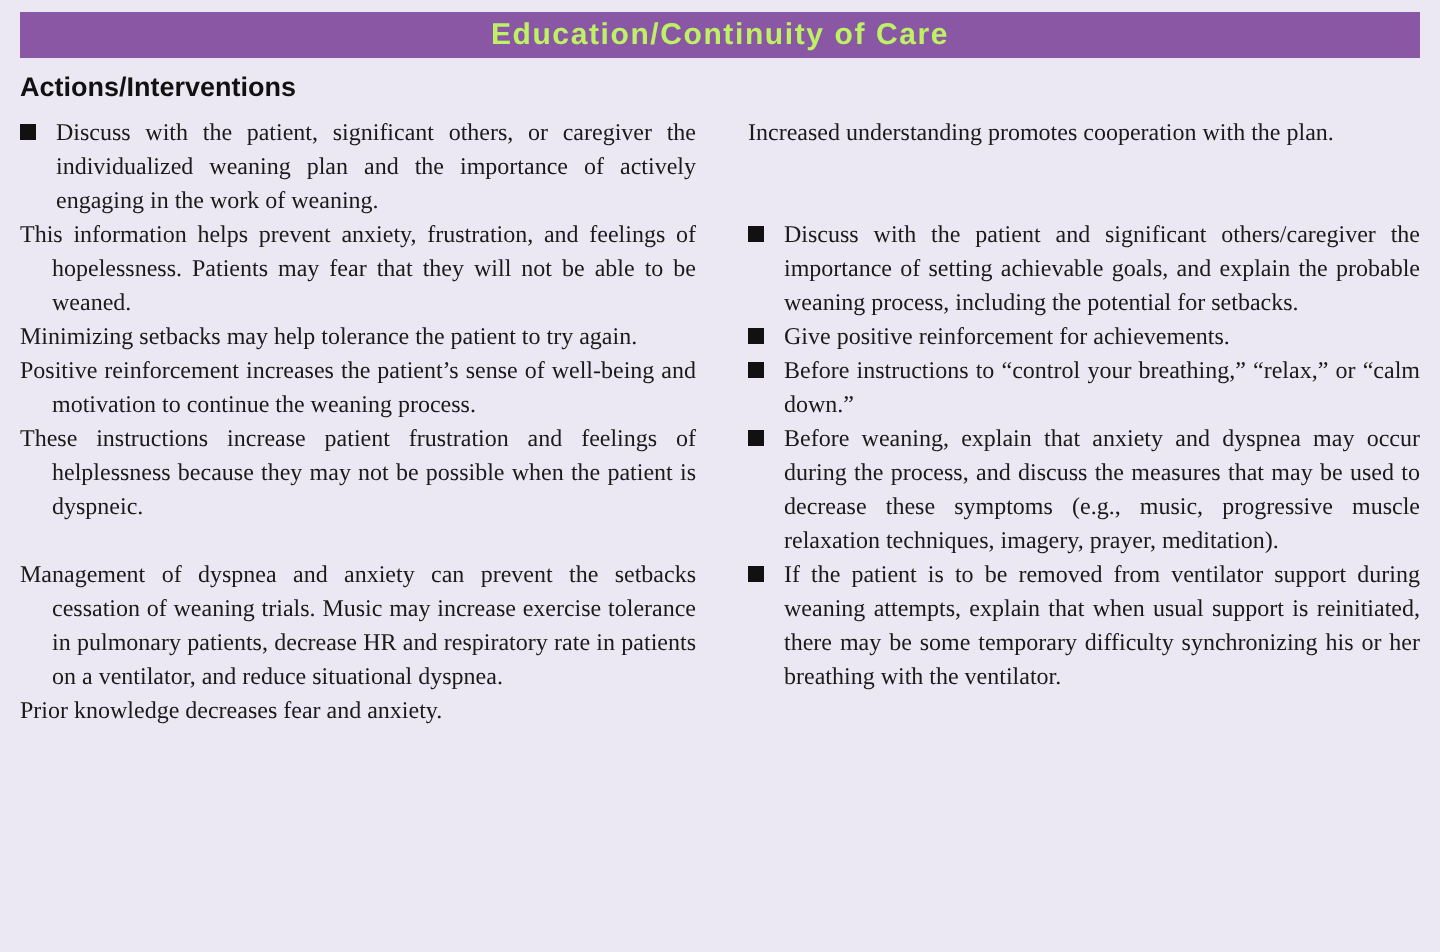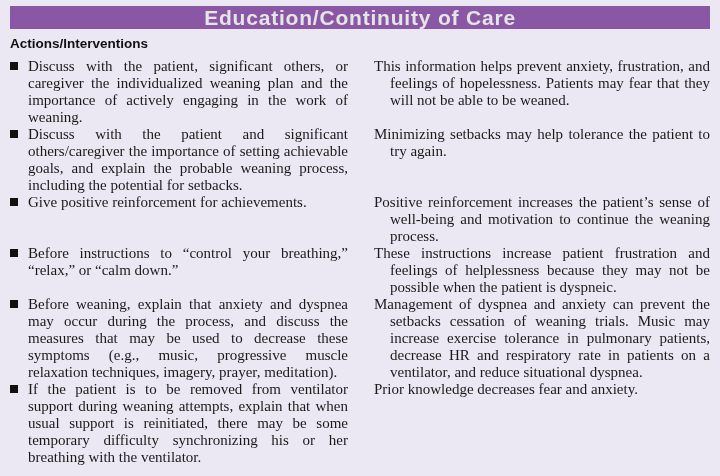--- a/index.html
+++ b/index.html
@@ -21,24 +21,24 @@
     padding: 6px 10px 0 10px;
   }
   .title-bar {
     height: 23px;
     background: #8a57a5;
     display: flex;
     align-items: center;
     justify-content: center;
   }
   .title-bar .title {
-    color: #e5e5e5;
+    color: #bef264;
     font-family: "Liberation Sans", sans-serif;
     font-weight: bold;
-    font-size: 21px;
+    font-size: 15px;
     letter-spacing: 0.8px;
   }
   .col-headers {
     display: grid;
     grid-template-columns: 338px 336px;
     column-gap: 38px;
     margin-top: 7px;
   }
   .col-header {
     font-family: "Liberation Sans", sans-serif;
@@ -47,21 +47,21 @@
     color: #111111;
   }
   .grid {
     display: grid;
     grid-template-columns: 338px 336px;
     column-gap: 26px;
     margin-top: 7px;
     align-items: start;
   }
   .cell {
-    font-size: 15px;
+    font-size: 12px;
     line-height: 17px;
     text-align: justify;
     justify-content: space-between;
   }
   .intervention {
     display: flex;
     align-items: flex-start;
   }
   .bullet {
     flex: 0 0 auto;
@@ -90,20 +90,21 @@
   <div class="col-headers">
     <div class="col-header">Actions/Interventions</div>
   </div>
 
   <div class="grid">
 
     <div class="cell intervention">
       <span class="bullet"></span>
       <div class="itext">Discuss with the patient, significant others, or caregiver the individualized weaning plan and the importance of actively engaging in the work of weaning.</div>
     </div>
+    <div class="cell rationale">Increased understanding promotes cooperation with the plan.</div>
 
     <div class="cell rationale">This information helps prevent anxiety, frustration, and feelings of hopelessness. Patients may fear that they will not be able to be weaned.</div>
 
     <div class="cell intervention">
       <span class="bullet"></span>
       <div class="itext">Discuss with the patient and significant others/caregiver the importance of setting achievable goals, and explain the probable weaning process, including the potential for setbacks.</div>
     </div>
     <div class="cell rationale">Minimizing setbacks may help tolerance the patient to try again.</div>
 
     <div class="cell intervention">

